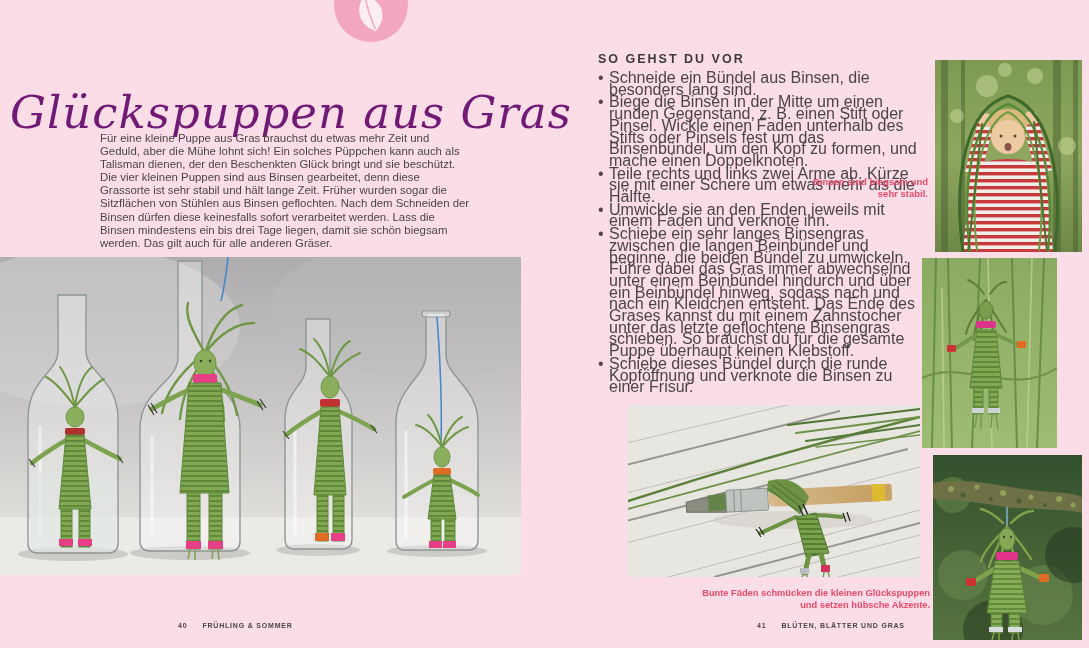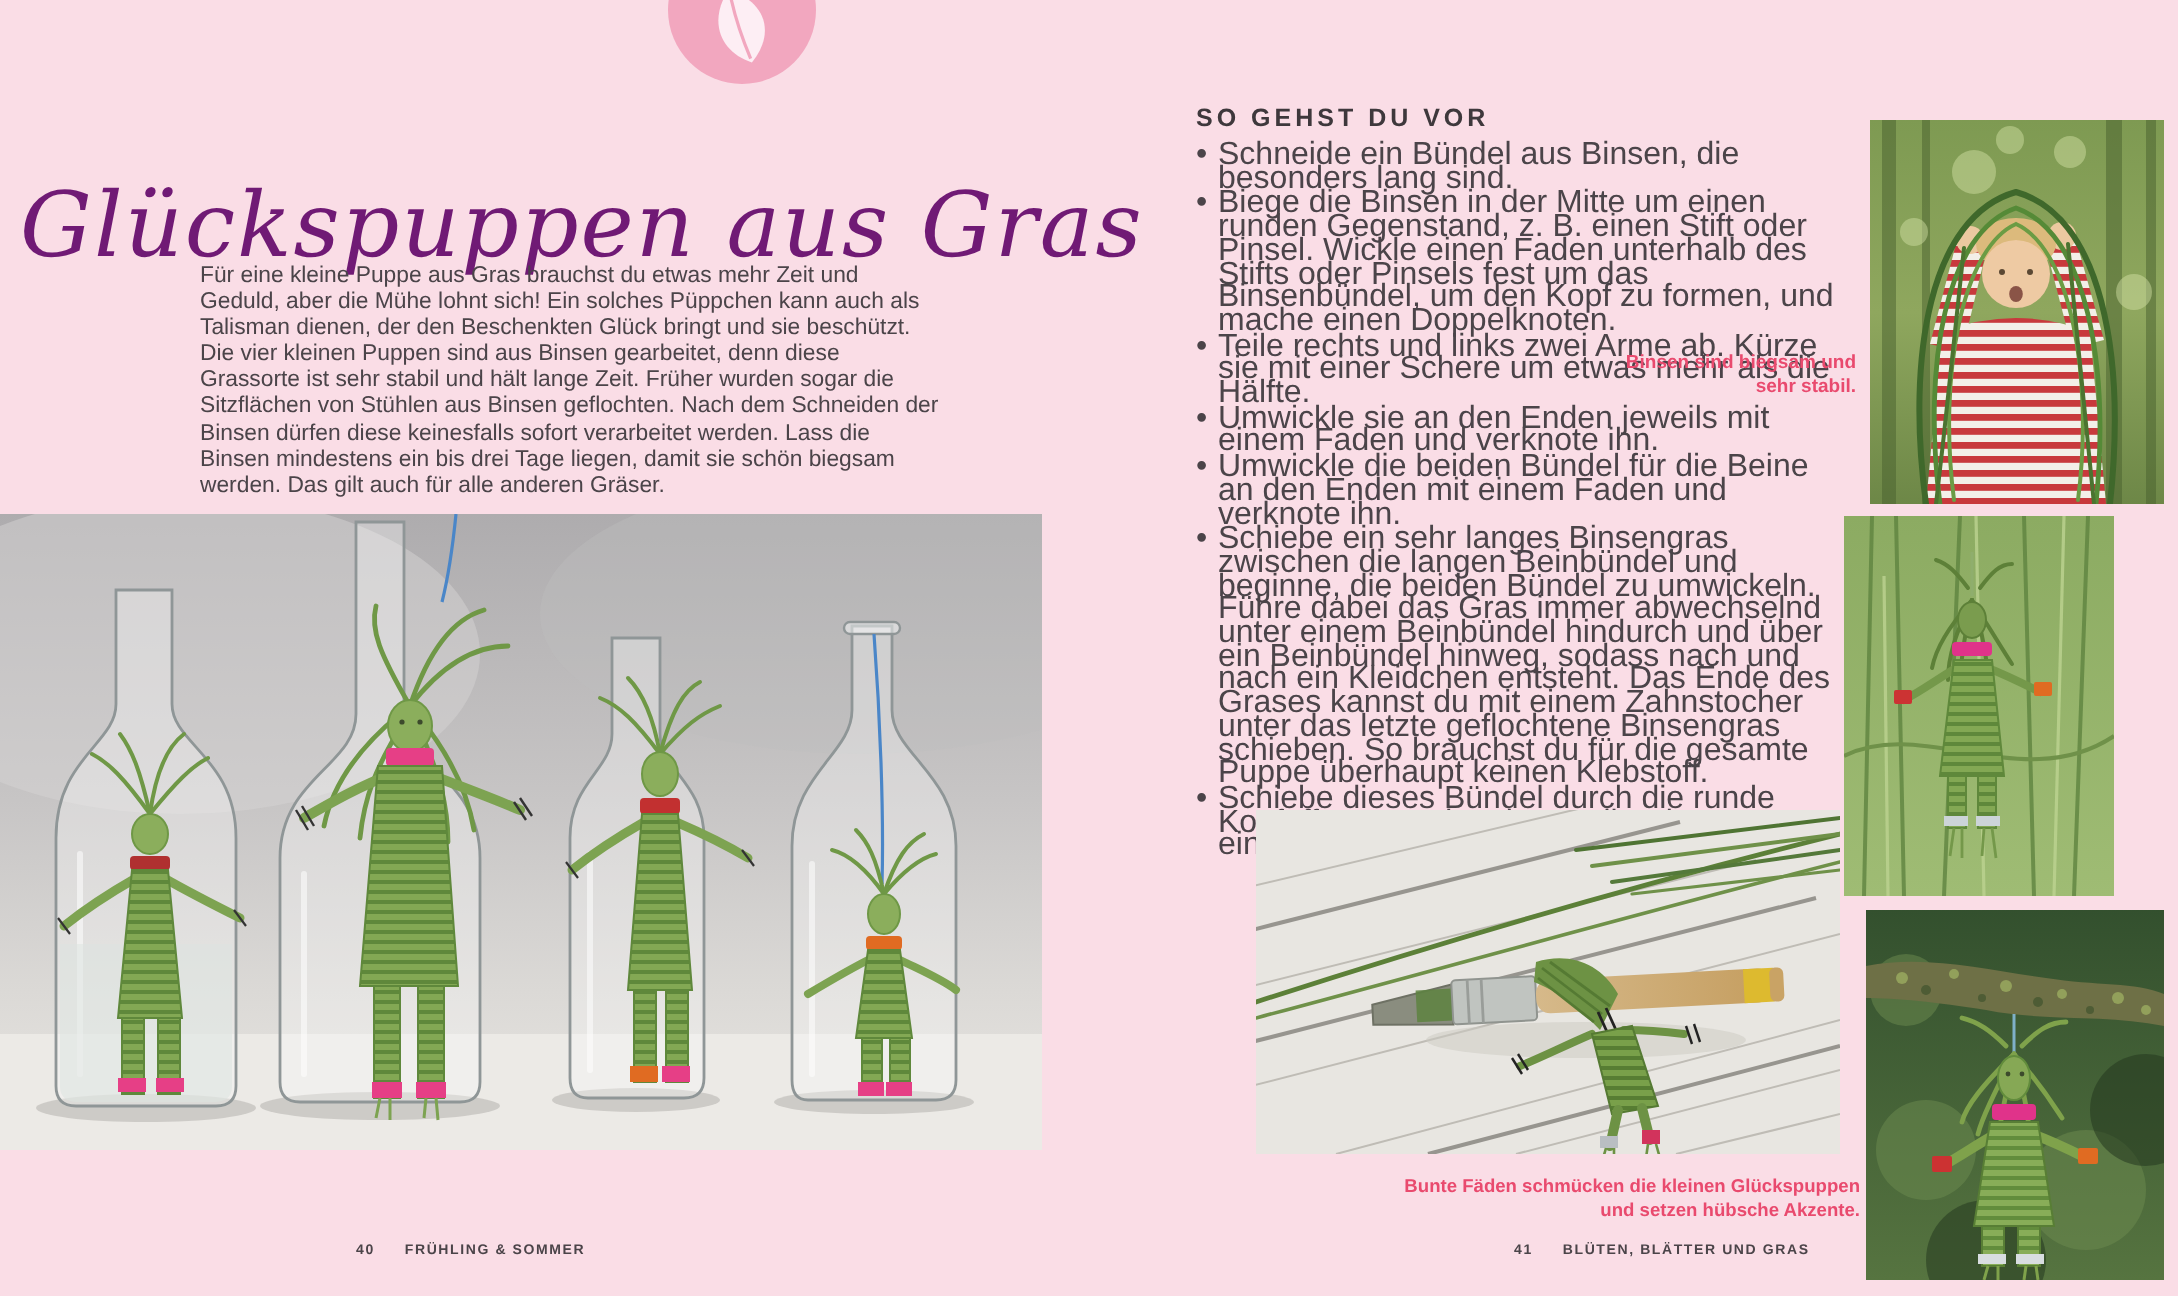--- a/index.html
+++ b/index.html
@@ -218,21 +218,20 @@
 
         <li>Schneide ein Bündel aus Binsen, die besonders lang sind.</li>
 
         <li>Biege die Binsen in der Mitte um einen runden Gegenstand, z. B. einen Stift oder Pinsel. Wickle einen Faden unterhalb des Stifts oder Pinsels fest um das Binsenbündel, um den Kopf zu formen, und mache einen Doppelknoten.</li>
 
         <li>Teile rechts und links zwei Arme ab. Kürze sie mit einer Schere um etwas mehr als die Hälfte.</li>
 
         <li>Umwickle sie an den Enden jeweils mit einem Faden und verknote ihn.</li>
 
 
-        <li>Umwickle die beiden Bündel für die Beine an den Enden mit einem Faden und verknote ihn.</li>
 
 
         <li>Schiebe ein sehr langes Binsengras zwischen die langen Beinbündel und beginne, die beiden Bündel zu umwickeln. Führe dabei das Gras immer abwechselnd unter einem Beinbündel hindurch und über ein Beinbündel hinweg, sodass nach und nach ein Kleidchen entsteht. Das Ende des Grases kannst du mit einem Zahnstocher unter das letzte geflochtene Binsengras schieben. So brauchst du für die gesamte Puppe überhaupt keinen Klebstoff.</li>
 
 
         <li>Schiebe dieses Bündel durch die runde Kopföffnung und verknote die Binsen zu einer Frisur.</li>
       </ul>
 
     <div class="caption caption-side">Binsen sind biegsam und sehr stabil.</div>
 

